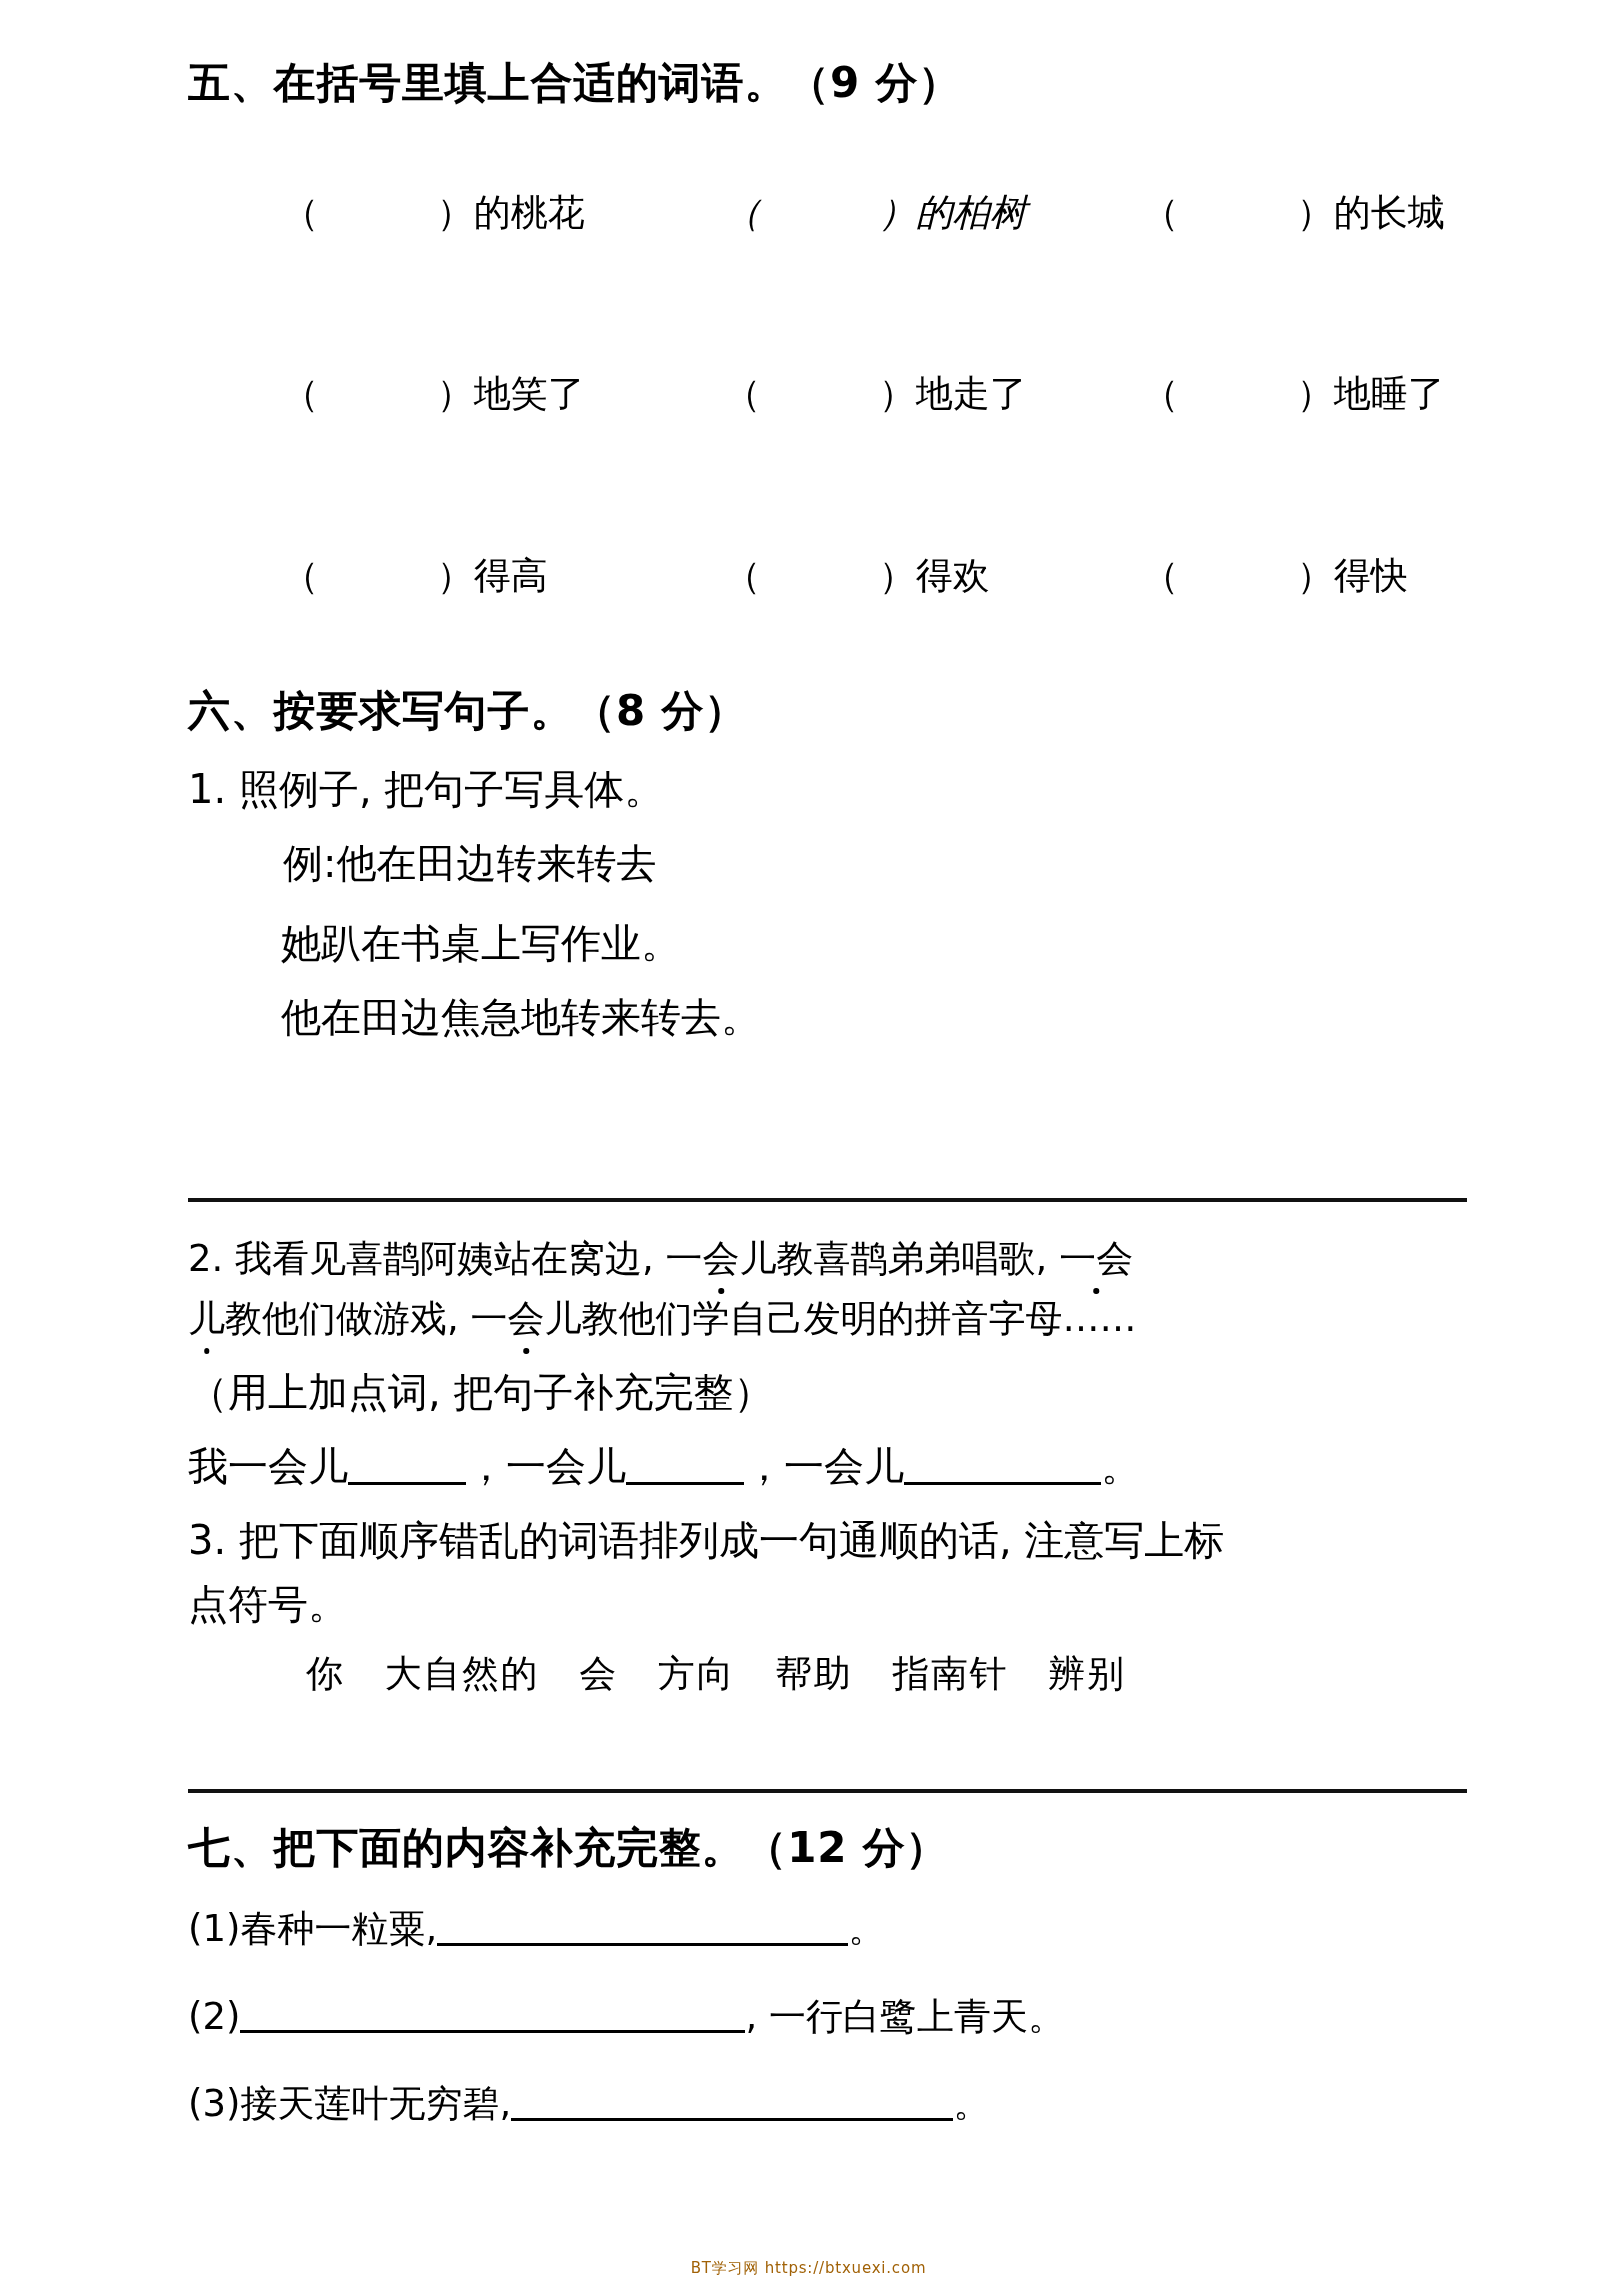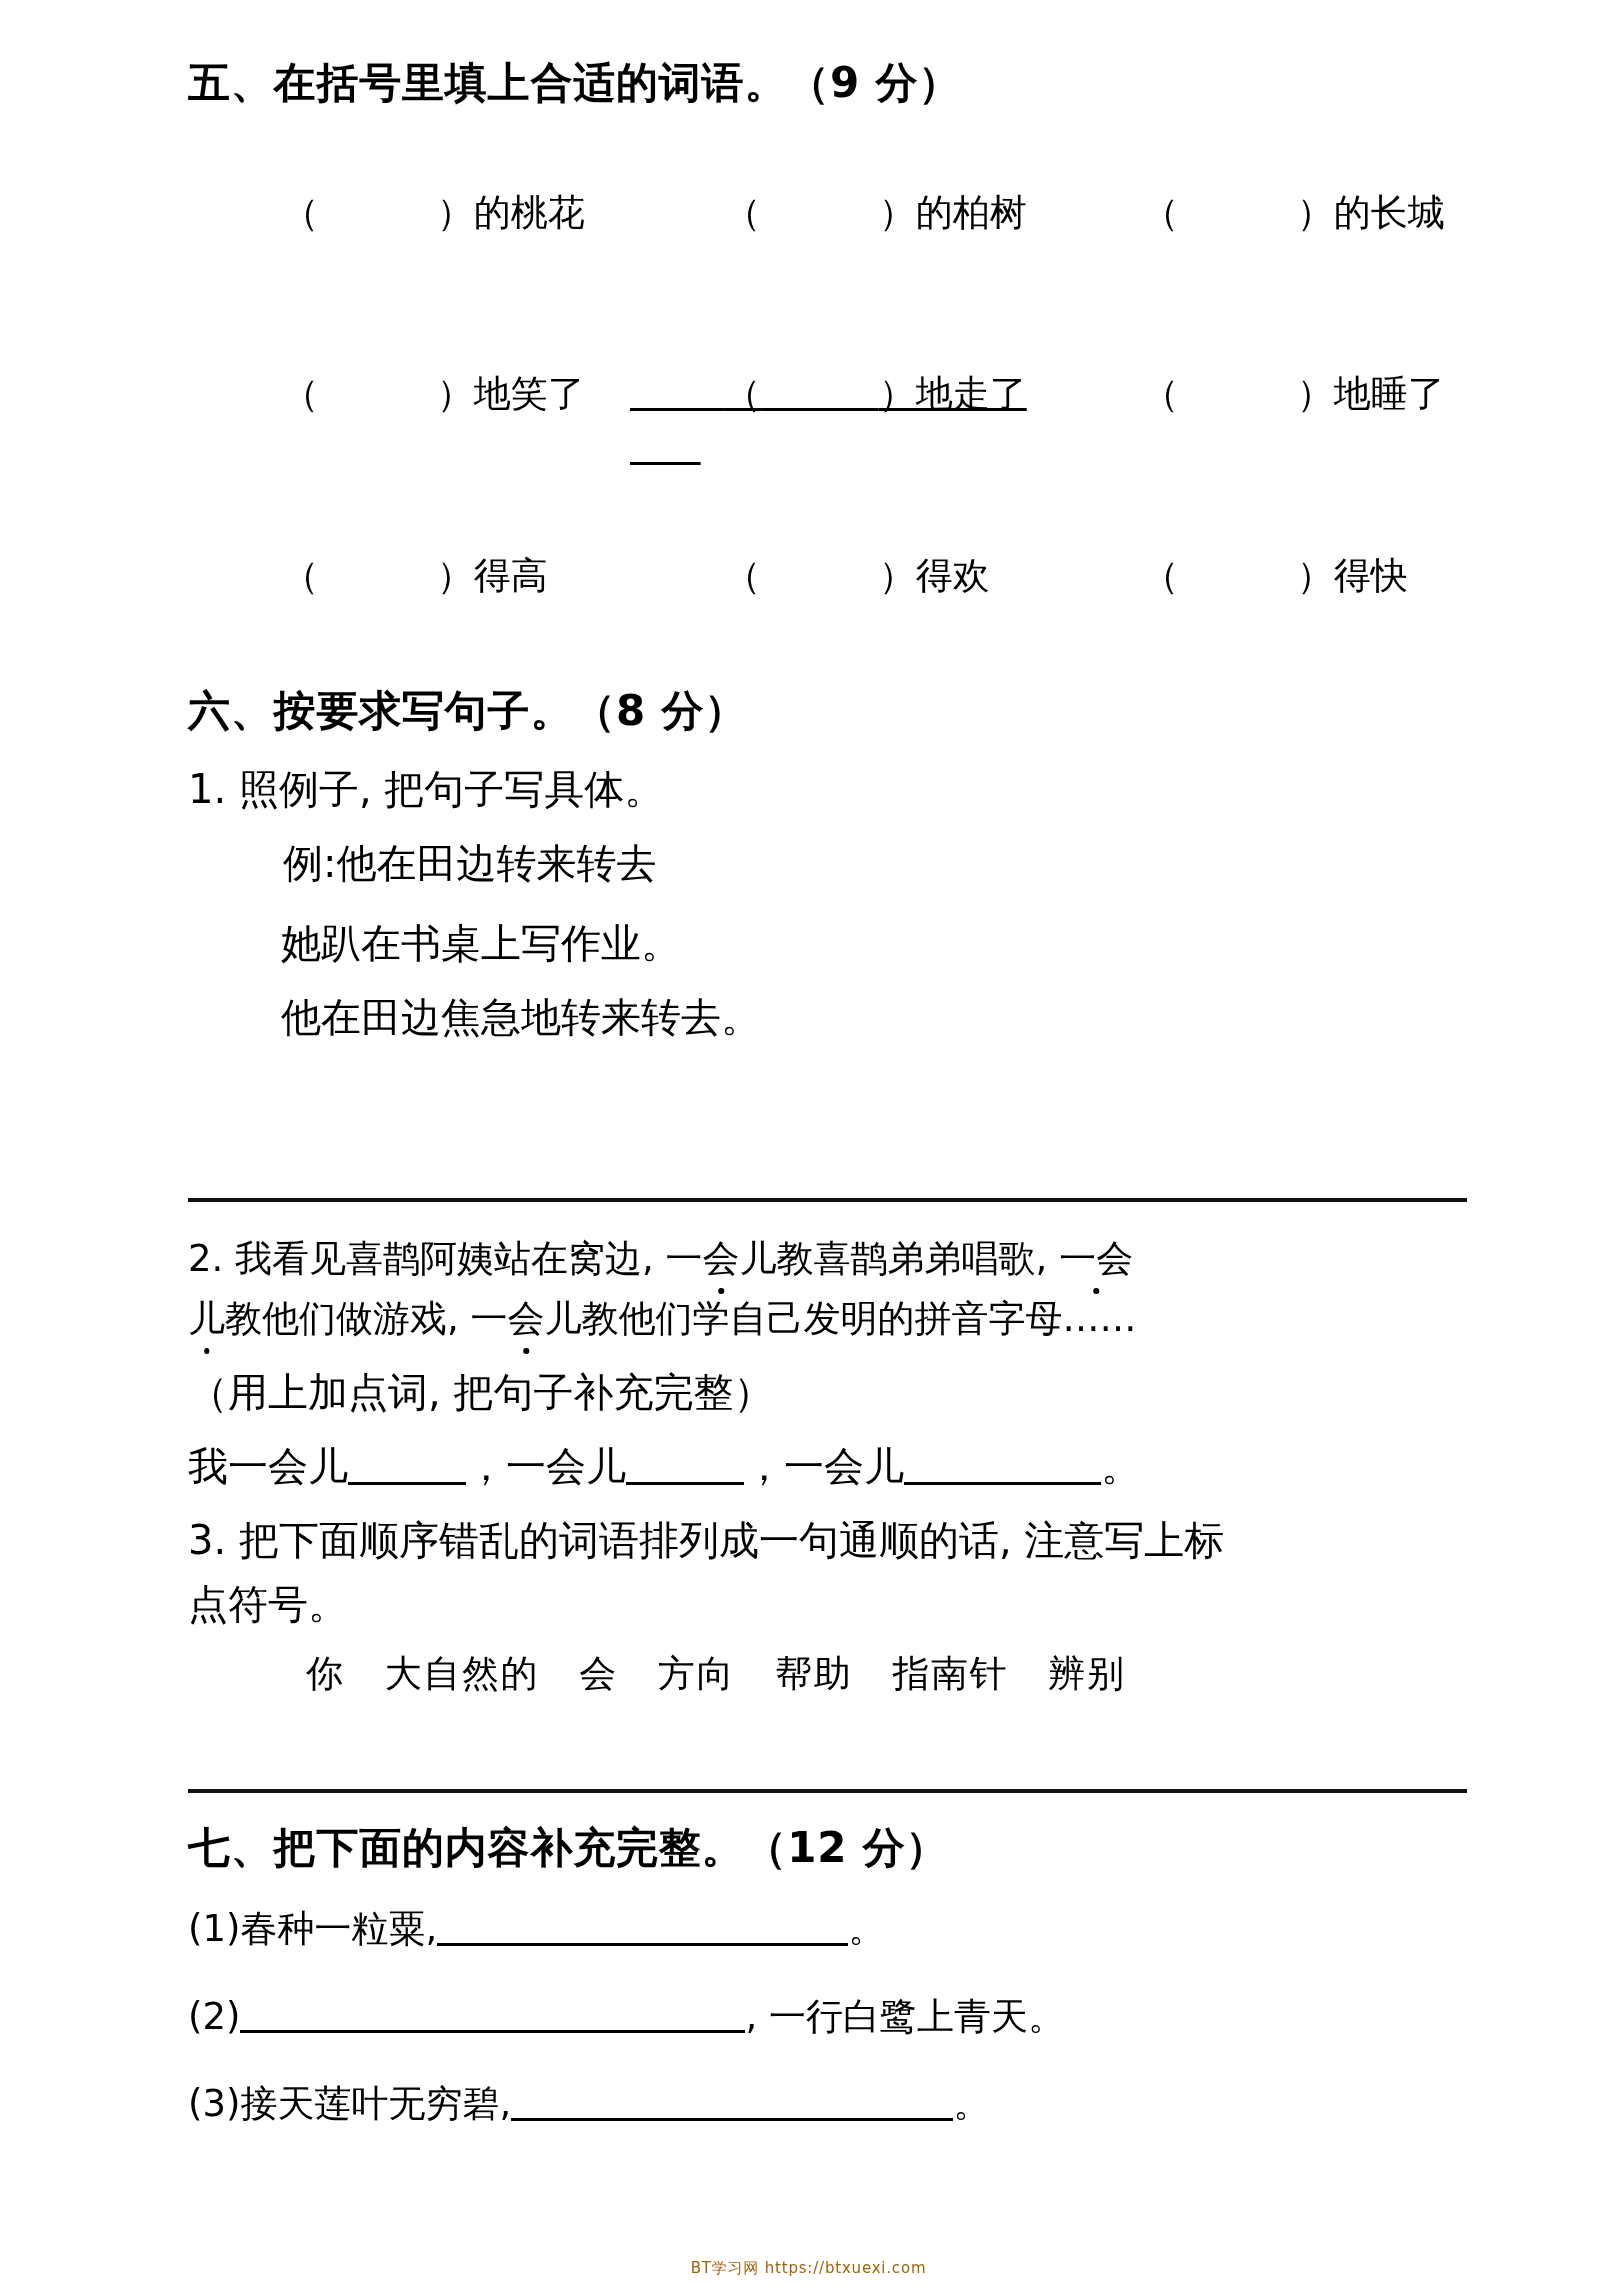--- a/index.html
+++ b/index.html
@@ -126,33 +126,33 @@
 
 <div class="page">
   <div class="content">
 
     <div class="sec-title">五、在括号里填上合适的词语。（9 分）</div>
 
     <div class="blank-row">
       <span class="cell" style="width:442px;">
         <span>（</span><span>          </span><span>）的桃花</span>
       </span>
-      <span class="cell" style="width:418px;">
+      <span class="cell" style="width:418px;font-style:italic;">
         <span>（</span><span>          </span><span>）的柏树</span>
       </span>
       <span class="cell">
         <span>（</span><span>          </span><span>）的长城</span>
       </span>
     </div>
 
     <div class="blank-row">
       <span class="cell" style="width:442px;">
         <span>（</span><span>          </span><span>）地笑了</span>
       </span>
-      <span class="cell" style="width:418px;text-decoration:underline;">
+      <span class="cell" style="width:418px;">
         <span>（</span><span>          </span><span>）地走了</span>
       </span>
       <span class="cell">
         <span>（</span><span>          </span><span>）地睡了</span>
       </span>
     </div>
 
     <div class="blank-row">
       <span class="cell" style="width:442px;">
         <span>（</span><span>          </span><span>）得高</span>

